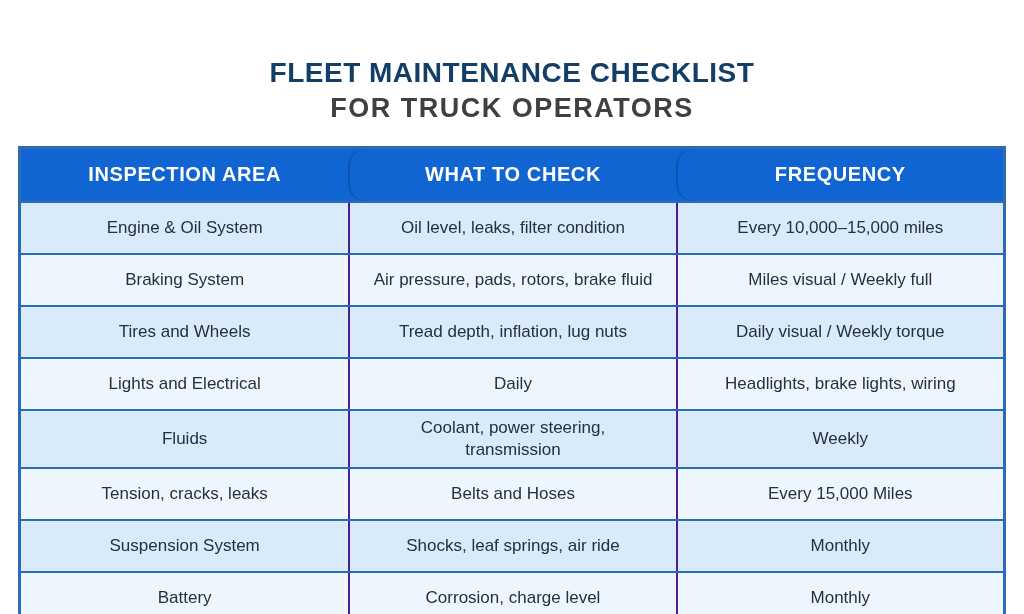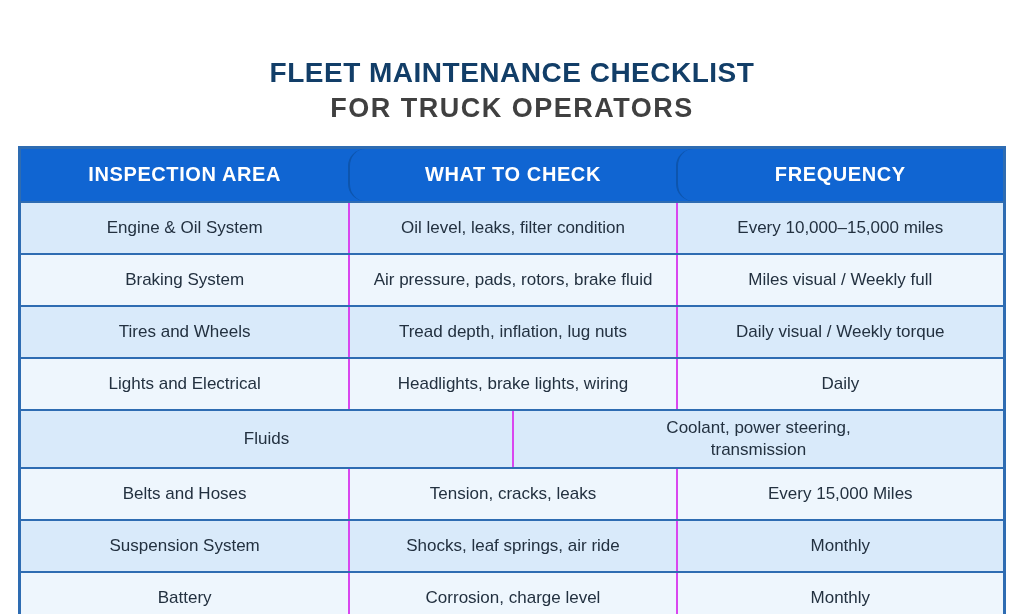--- a/index.html
+++ b/index.html
@@ -79,21 +79,21 @@
     justify-content: center;
     text-align: center;
     color: #233140;
     font-size: 17px;
     line-height: 1.3;
     box-sizing: border-box;
     padding: 6px 0;
     white-space: pre-line;
   }
   .cell + .cell {
-    border-left: 2px solid #d946ef;
+    border-left: 2px solid #4c1d95;
   }
 </style>
 </head>
 <body>
 
 <div class="page">
 
   <div class="title-block">
     <div class="title-line1">FLEET MAINTENANCE CHECKLIST</div>
     <div class="title-line2">FOR TRUCK OPERATORS</div>
@@ -118,31 +118,32 @@
         <div class="cell">Air pressure, pads, rotors, brake fluid</div>
         <div class="cell">Miles visual / Weekly full</div>
       </div>
       <div class="trow">
         <div class="cell">Tires and Wheels</div>
         <div class="cell">Tread depth, inflation, lug nuts</div>
         <div class="cell">Daily visual / Weekly torque</div>
       </div>
       <div class="trow">
         <div class="cell">Lights and Electrical</div>
+        <div class="cell">Daily</div>
         <div class="cell">Headlights, brake lights, wiring</div>
-        <div class="cell">Daily</div>
       </div>
       <div class="trow">
         <div class="cell">Fluids</div>
         <div class="cell">Coolant, power steering,
 transmission</div>
+        <div class="cell">Weekly</div>
       </div>
       <div class="trow">
+        <div class="cell">Tension, cracks, leaks</div>
         <div class="cell">Belts and Hoses</div>
-        <div class="cell">Tension, cracks, leaks</div>
         <div class="cell">Every 15,000 Miles</div>
       </div>
       <div class="trow">
         <div class="cell">Suspension System</div>
         <div class="cell">Shocks, leaf springs, air ride</div>
         <div class="cell">Monthly</div>
       </div>
       <div class="trow">
         <div class="cell">Battery</div>
         <div class="cell">Corrosion, charge level</div>

